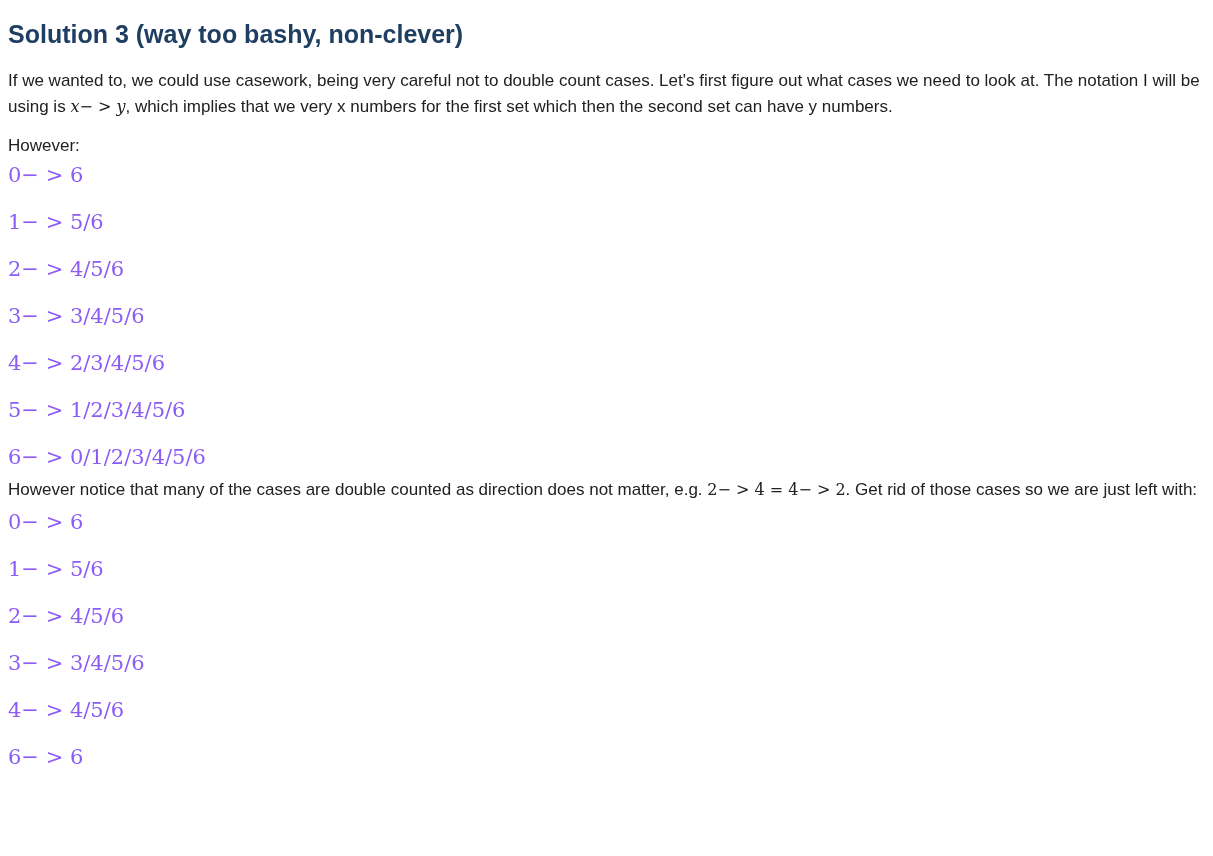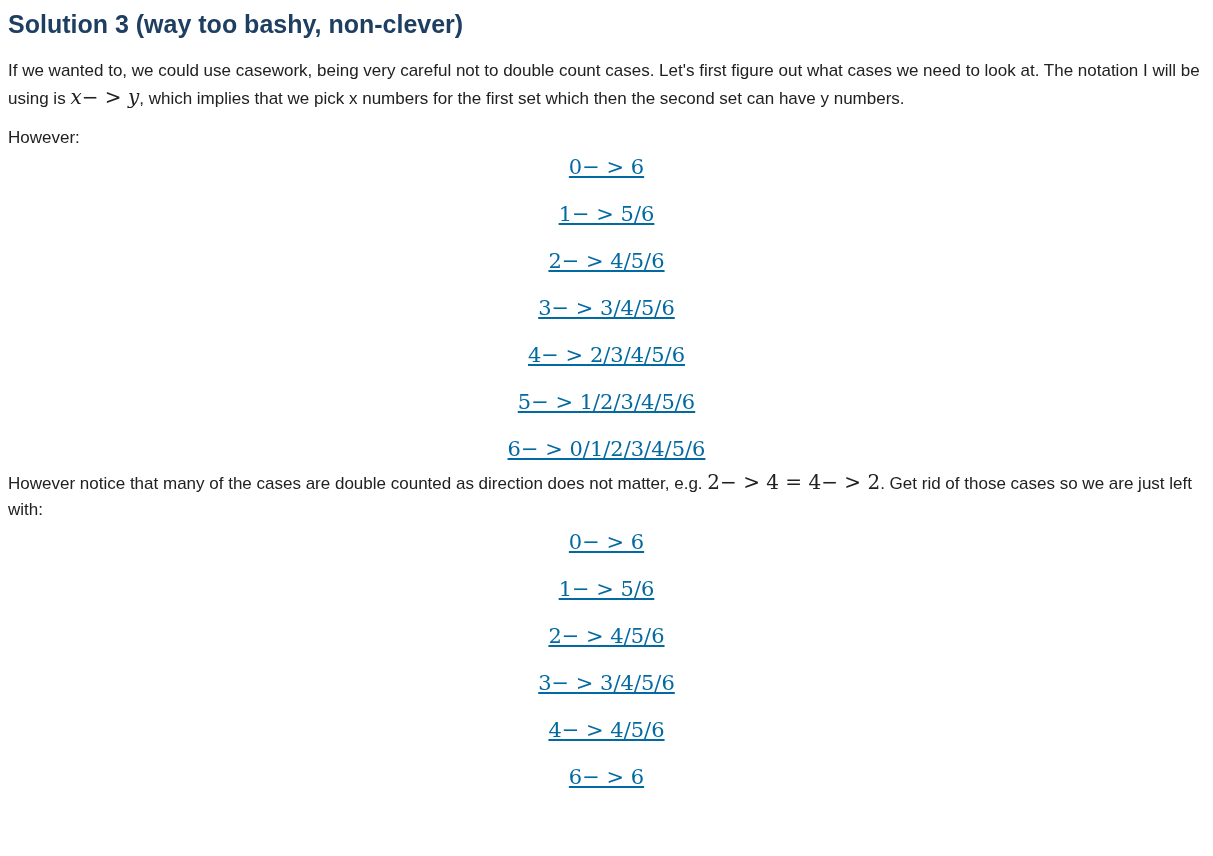--- a/index.html
+++ b/index.html
@@ -12,21 +12,21 @@
     font-family: "Liberation Sans", sans-serif;
     color: #212121;
     -webkit-font-smoothing: antialiased;
   }
   .page {
     width: 1213px;
     padding: 0 8px;
     box-sizing: border-box;
   }
   h2.solution-heading {
-    margin: 10px 0 0 0;
+    margin: 20px 0 0 0;
     font-size: 25px;
     line-height: 28px;
     font-weight: 700;
     font-family: "Liberation Sans", sans-serif;
   }
   p.body-para {
     margin: 20px 0 0 0;
     font-size: 17px;
     line-height: 26px;
     max-width: 1197px;
@@ -36,51 +36,50 @@
     font-size: 17px;
     line-height: 26px;
   }
   p.dedup-para {
     margin: 6px 0 0 0;
     font-size: 17px;
     line-height: 26px;
   }
   .imath {
     font-family: "DejaVu Serif", serif;
-    font-size: 20px;
+    font-size: 16px;
     font-style: normal;
     white-space: pre;
   }
   .imath i {
     font-style: italic;
   }
   .math-block {
     margin: 0;
   }
   .math-line {
     font-family: "DejaVu Serif", serif;
     font-size: 21px;
     line-height: 28px;
-    text-align: center;
+    text-align: left;
     margin: 19px 0 0 0;
     white-space: pre;
-    color: #0369a1;
-    text-decoration: underline;
+    color: #8b5cf6;
   }
   .math-block.first .math-line:first-child { margin-top: 2px; }
   .math-block.second .math-line:first-child { margin-top: 5px; }
 </style>
 </head>
 <body>
 
 <div class="page">
 
   <h2 class="solution-heading" style="color: rgb(30, 62, 98);">Solution 3 (way too bashy, non-clever)</h2>
 
-  <p class="body-para"><span>If we wanted to, we could use casework, being very careful not to double count cases. Let's first figure out what cases we need to look at. The notation I will be using is </span><span class="imath"><i>x</i><span>− &gt; </span><i>y</i></span><span>, which implies that we pick x numbers for the first set which then the second set can have y numbers.</span></p>
+  <p class="body-para"><span>If we wanted to, we could use casework, being very careful not to double count cases. Let's first figure out what cases we need to look at. The notation I will be using is </span><span class="imath"><i>x</i><span>− &gt; </span><i>y</i></span><span>, which implies that we very x numbers for the first set which then the second set can have y numbers.</span></p>
 
   <p class="clearly-para">However:</p>
 
   <div class="math-block first">
     <div class="math-line">0− &gt; 6</div>
     <div class="math-line">1− &gt; 5/6</div>
     <div class="math-line">2− &gt; 4/5/6</div>
     <div class="math-line">3− &gt; 3/4/5/6</div>
     <div class="math-line">4− &gt; 2/3/4/5/6</div>
     <div class="math-line">5− &gt; 1/2/3/4/5/6</div>

